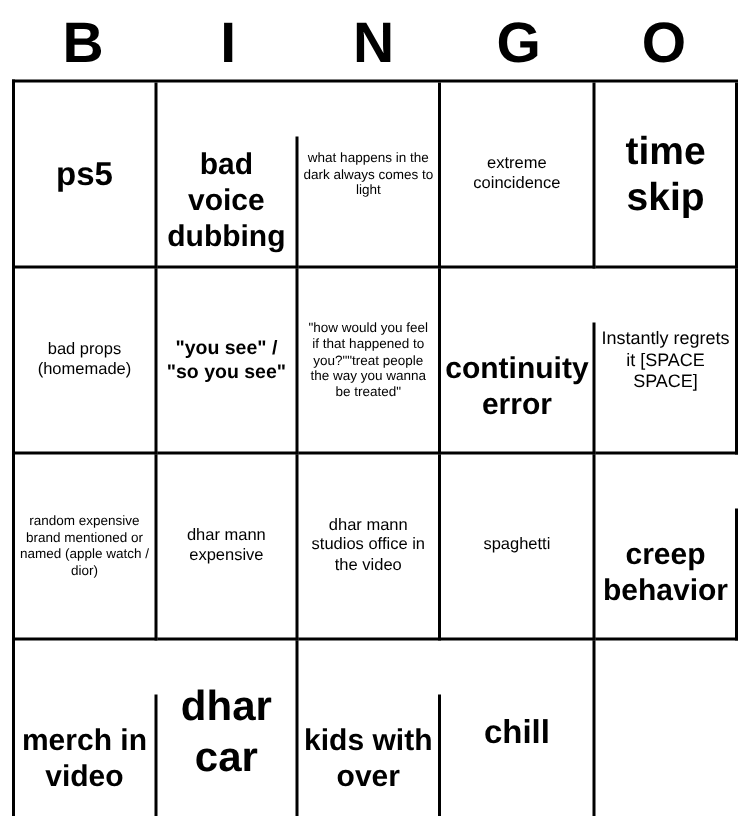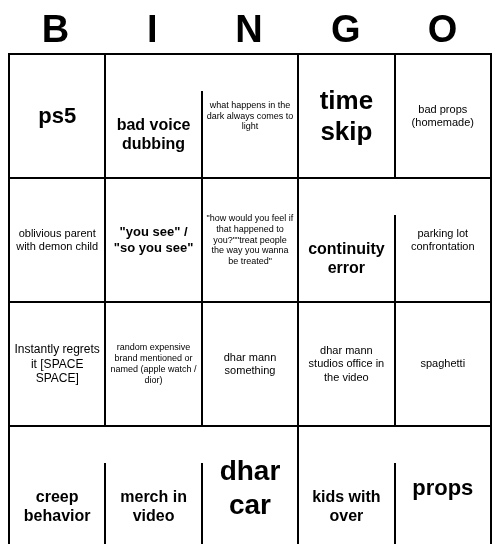--- a/index.html
+++ b/index.html
@@ -57,21 +57,21 @@
       font-size: 11px;
       line-height: 1.2;
     }
 
     .cell.large-text {
       font-size: 22px;
       font-weight: bold;
     }
 
     .cell.medium-text {
-      font-size: 16px;
+      font-size: 20px;
       font-weight: bold;
       margin-top: 36px;
     }
 
     .cell.small-text {
       font-size: 9px;
     }
   </style>
 </head>
 <body>
@@ -88,52 +88,49 @@
 
   <div class="cell large-text">
       <span>ps5</span>
     </div>
   <div class="cell medium-text">
       <span>bad voice dubbing</span>
     </div>
   <div class="cell small-text">
       <span>what happens in the dark always comes to light</span>
     </div>
+  <div class="cell">
+      <span>extreme coincidence</span>
+    </div>
   <div class="cell" style="font-size:26px;font-weight:bold;">
       <span>time skip</span>
     </div>
 
   <div class="cell">
       <span>bad props (homemade)</span>
-    </div>
-  <div class="cell">
-      <span>oblivious parent with demon child</span>
     </div>
   <div class="cell" style="font-size:13px;font-weight:bold;">
       <span>"you see" / "so you see"</span>
     </div>
   <div class="cell small-text">
       <span>"how would you feel if that happened to you?""treat people the way you wanna be treated"</span>
     </div>
   <div class="cell medium-text">
       <span>continuity error</span>
     </div>
 
-  <div class="cell">
-      <span>parking lot confrontation</span>
-    </div>
   <div class="cell" style="font-size:12px;">
       <span>Instantly regrets it [SPACE SPACE]</span>
     </div>
   <div class="cell small-text">
       <span>random expensive brand mentioned or named (apple watch / dior)</span>
     </div>
 
   <div class="cell">
-      <span>dhar mann something</span>
+      <span>dhar mann expensive</span>
     </div>
   <div class="cell">
       <span>dhar mann studios office in the video</span>
     </div>
   <div class="cell">
       <span>spaghetti</span>
     </div>
   <div class="cell medium-text">
       <span>creep behavior</span>
     </div>
@@ -141,15 +138,15 @@
   <div class="cell medium-text">
       <span>merch in video</span>
     </div>
   <div class="cell" style="font-size:28px;font-weight:bold;justify-content:flex-end;">
       <span>dhar car</span>
     </div>
   <div class="cell medium-text">
       <span>kids with over</span>
     </div>
   <div class="cell large-text">
-      <span>props</span>
+      <span>chill</span>
     </div>
 </div>
 
 </body></html>

